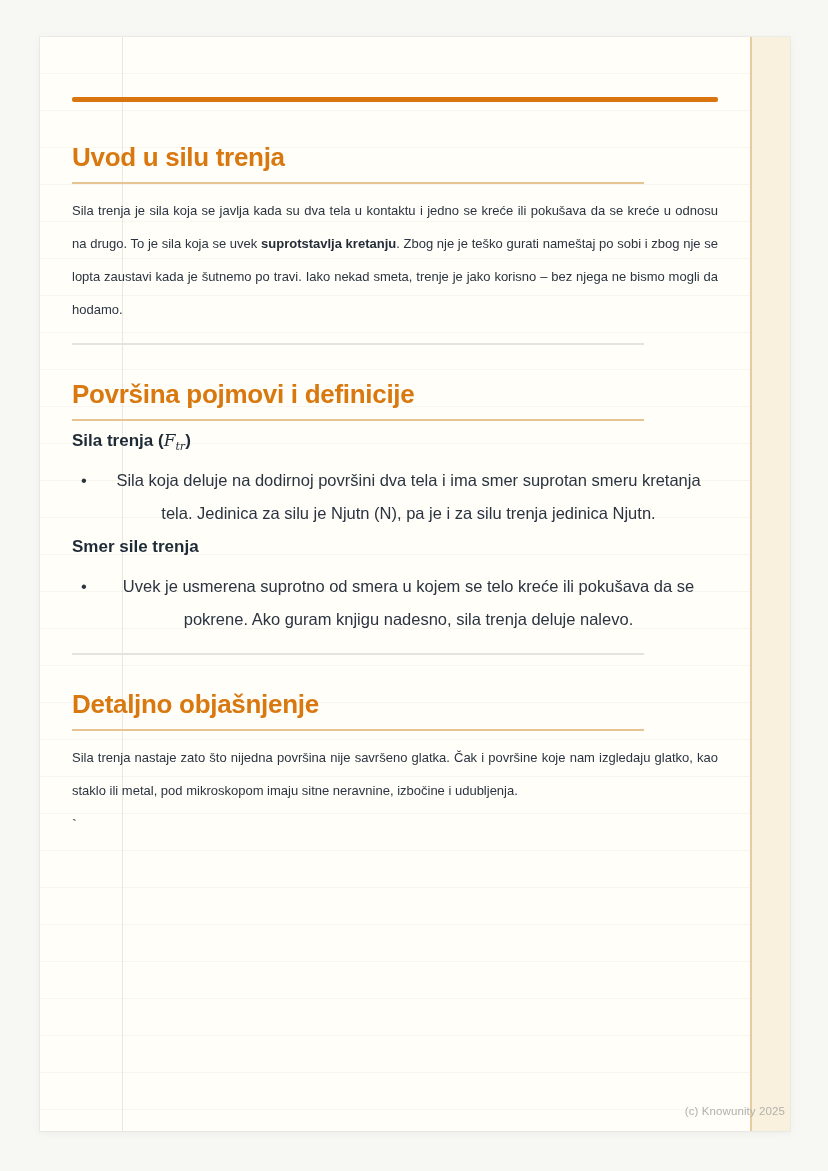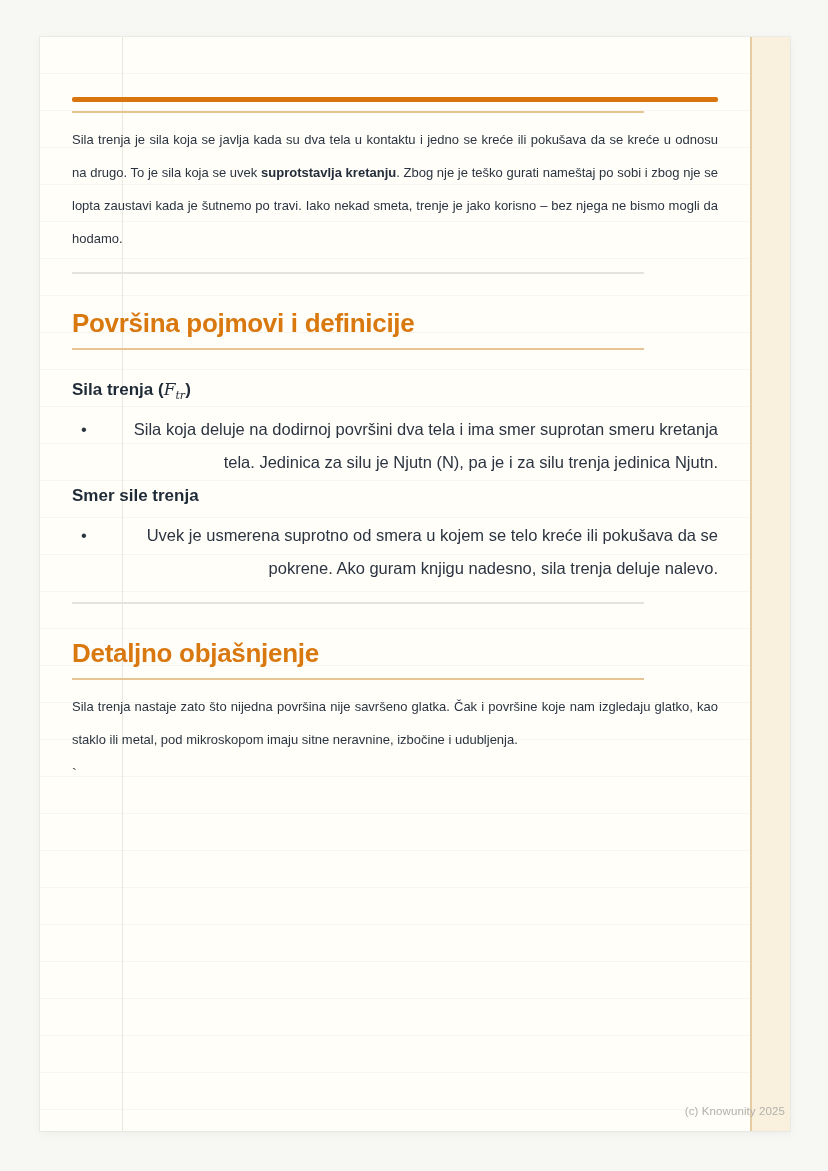--- a/index.html
+++ b/index.html
@@ -49,30 +49,30 @@
   .h2-rule{height:2px;width:572px;background:#e6c494;margin-top:9px;}
   p.body{
     margin:10px 0 0;font-size:13px;line-height:33px;
     color:#2b3440;text-align:justify;
   }
   .b{font-weight:700;color:#242d39;}
   .divider{height:2px;width:572px;background:#e3e4e0;margin-top:17px;}
   h3{
     margin:6px 0 0;font-size:17px;line-height:22px;font-weight:700;color:#1f2a37;
   }
-  h3.after-rule{margin-top:28px;}
+  h3.after-rule{margin-top:8px;}
   .math{
     font-family:"DejaVu Serif",serif;font-style:italic;font-weight:400;
     font-size:17px;
   }
   .math sub{font-size:11px;line-height:0;}
   ul.deflist{margin:12px 0 0;padding:0;list-style:none;}
   ul.deflist li{
     position:relative;padding-left:27px;
-    font-size:16.5px;line-height:33px;color:#2b3440;text-align:right;
+    font-size:16.5px;line-height:33px;color:#2b3440;text-align:center;
   }
   ul.deflist li::before{
     content:"\2022";position:absolute;left:9px;top:0;color:#2b3440;
   }
   .stray{margin:8px 0 0;font-size:15px;line-height:20px;color:#3a3f47;}
   .footer{
     position:absolute;right:5px;bottom:14px;z-index:2;
     font-size:11.5px;color:#b1b1ab;letter-spacing:0.1px;text-align:center;
   }
 </style>
@@ -81,20 +81,21 @@
 
 <div class="page">
   <div class="margin-line"></div>
   <div class="side-strip"></div>
 
   <div class="content">
 
     <div class="title-rule"></div>
 
     <section>
+      <h2 class="first">Uvod u silu trenja</h2>
       <div class="h2-rule"></div>
       <p class="body"><span>Sila trenja je sila koja se javlja kada su dva tela u kontaktu i jedno se kreće ili pokušava da se kreće u odnosu na drugo. To je sila koja se uvek </span><span class="b">suprotstavlja kretanju</span><span>. Zbog nje je teško gurati nameštaj po sobi i zbog nje se lopta zaustavi kada je šutnemo po travi. Iako nekad smeta, trenje je jako korisno – bez njega ne bismo mogli da hodamo.</span></p>
     </section>
 
     <div class="divider"></div>
 
     <section>
       <h2>Površina pojmovi i definicije</h2>
       <div class="h2-rule"></div>
 

